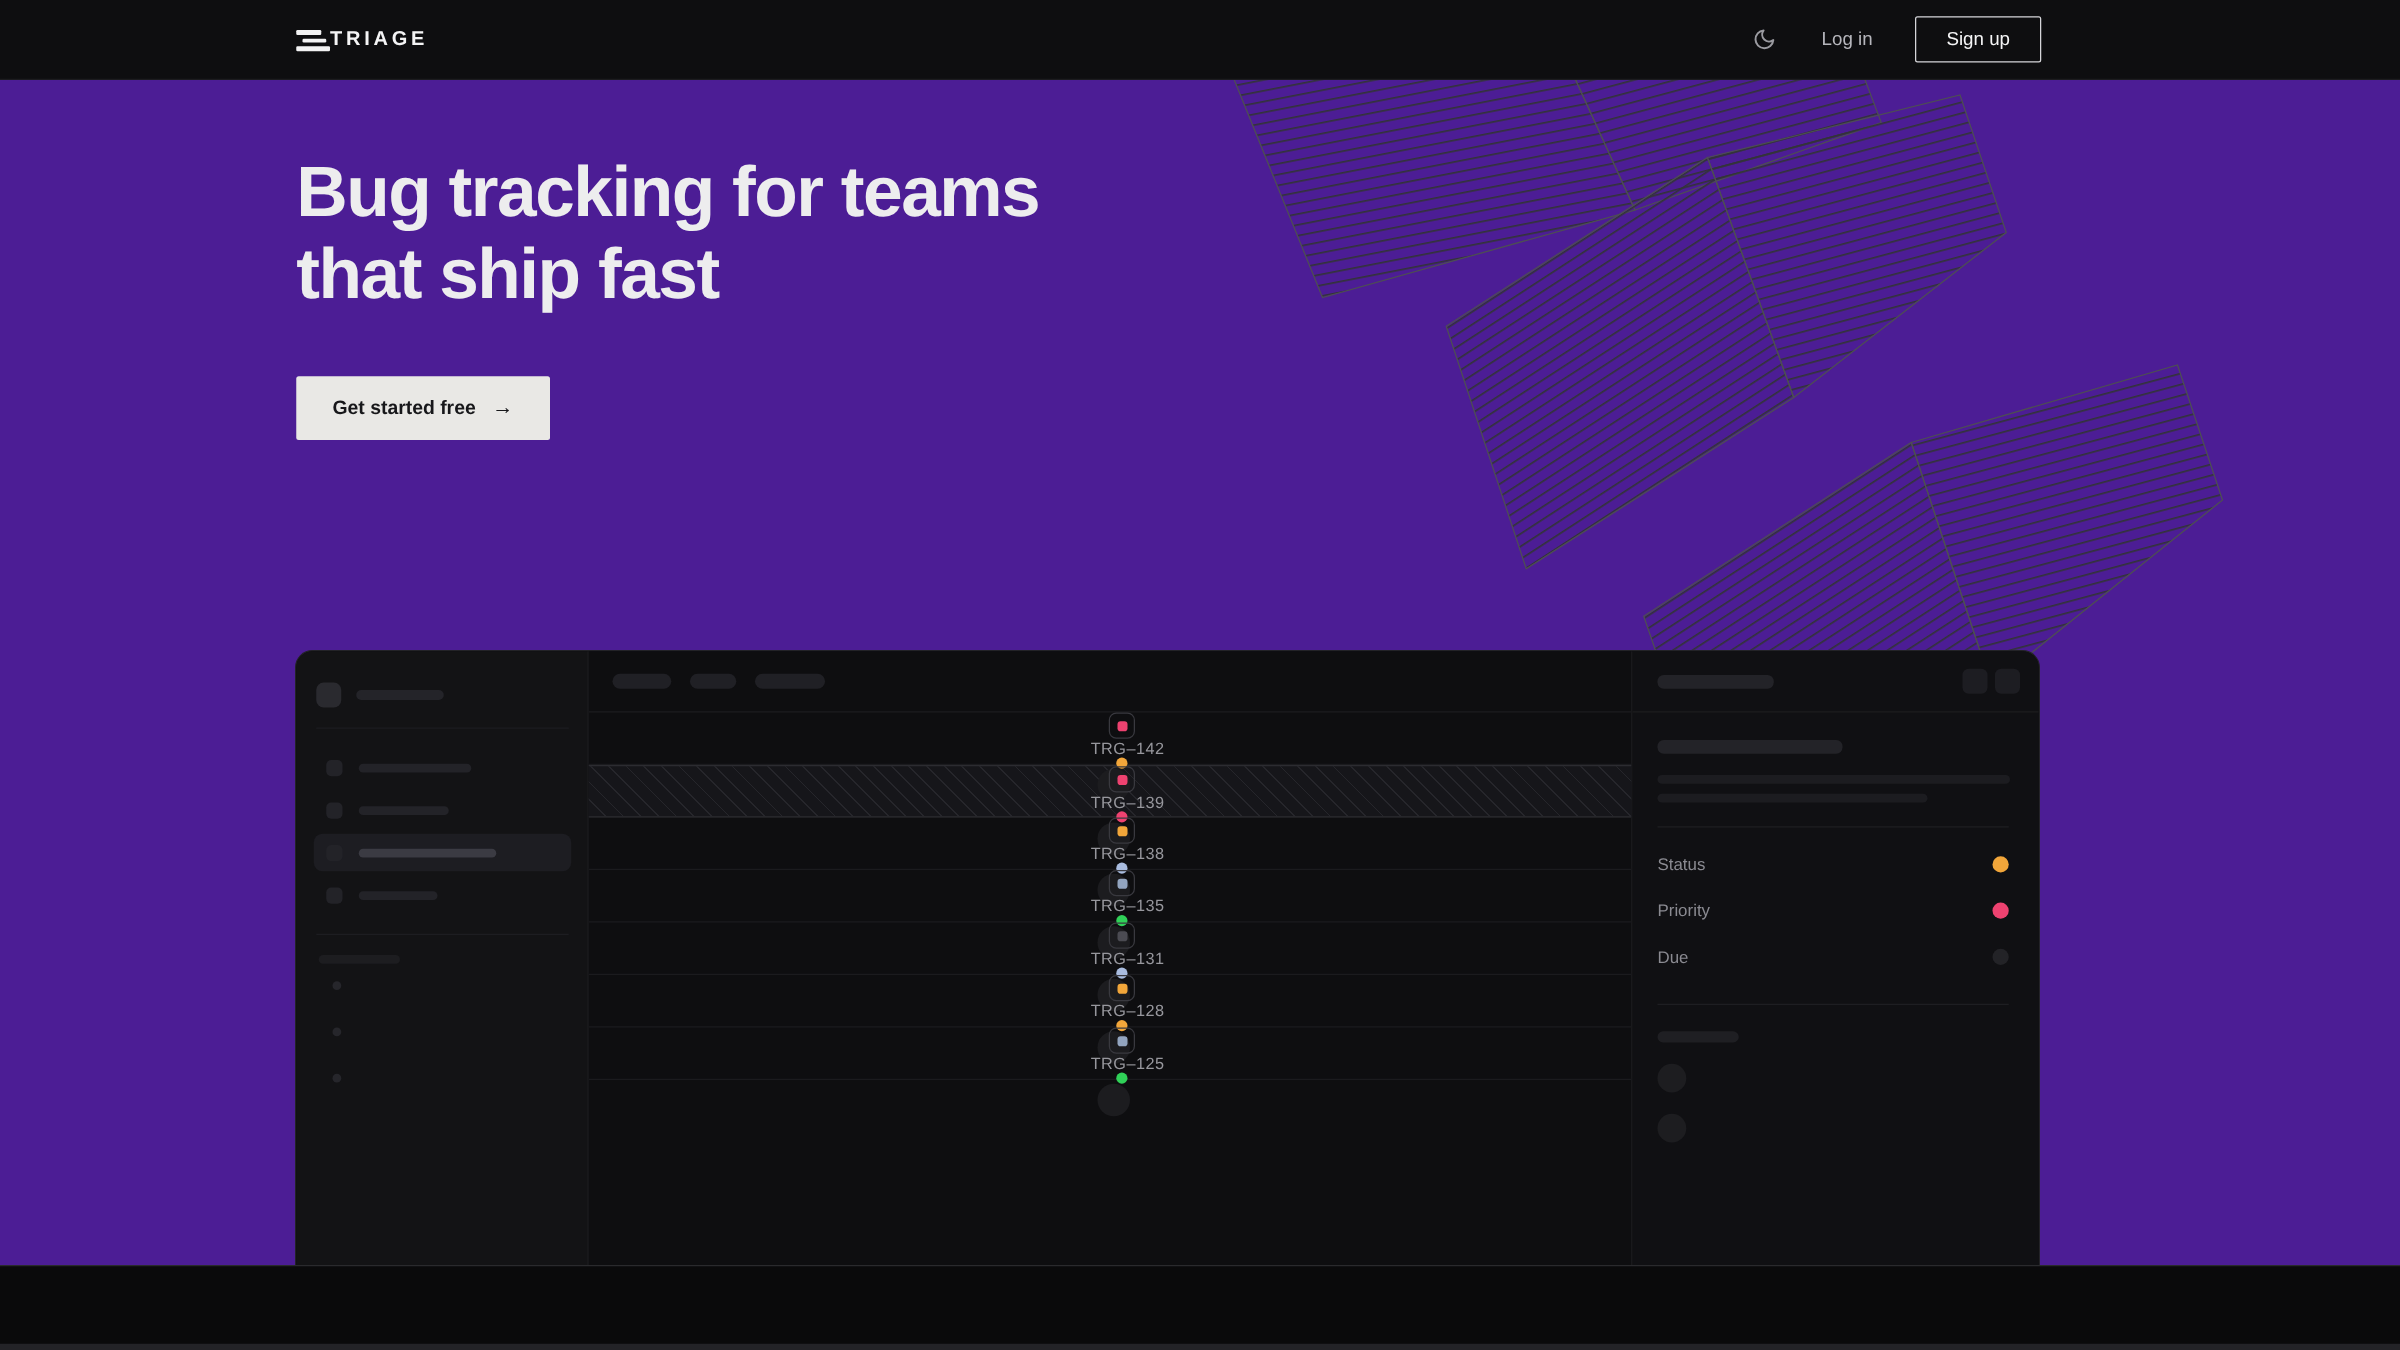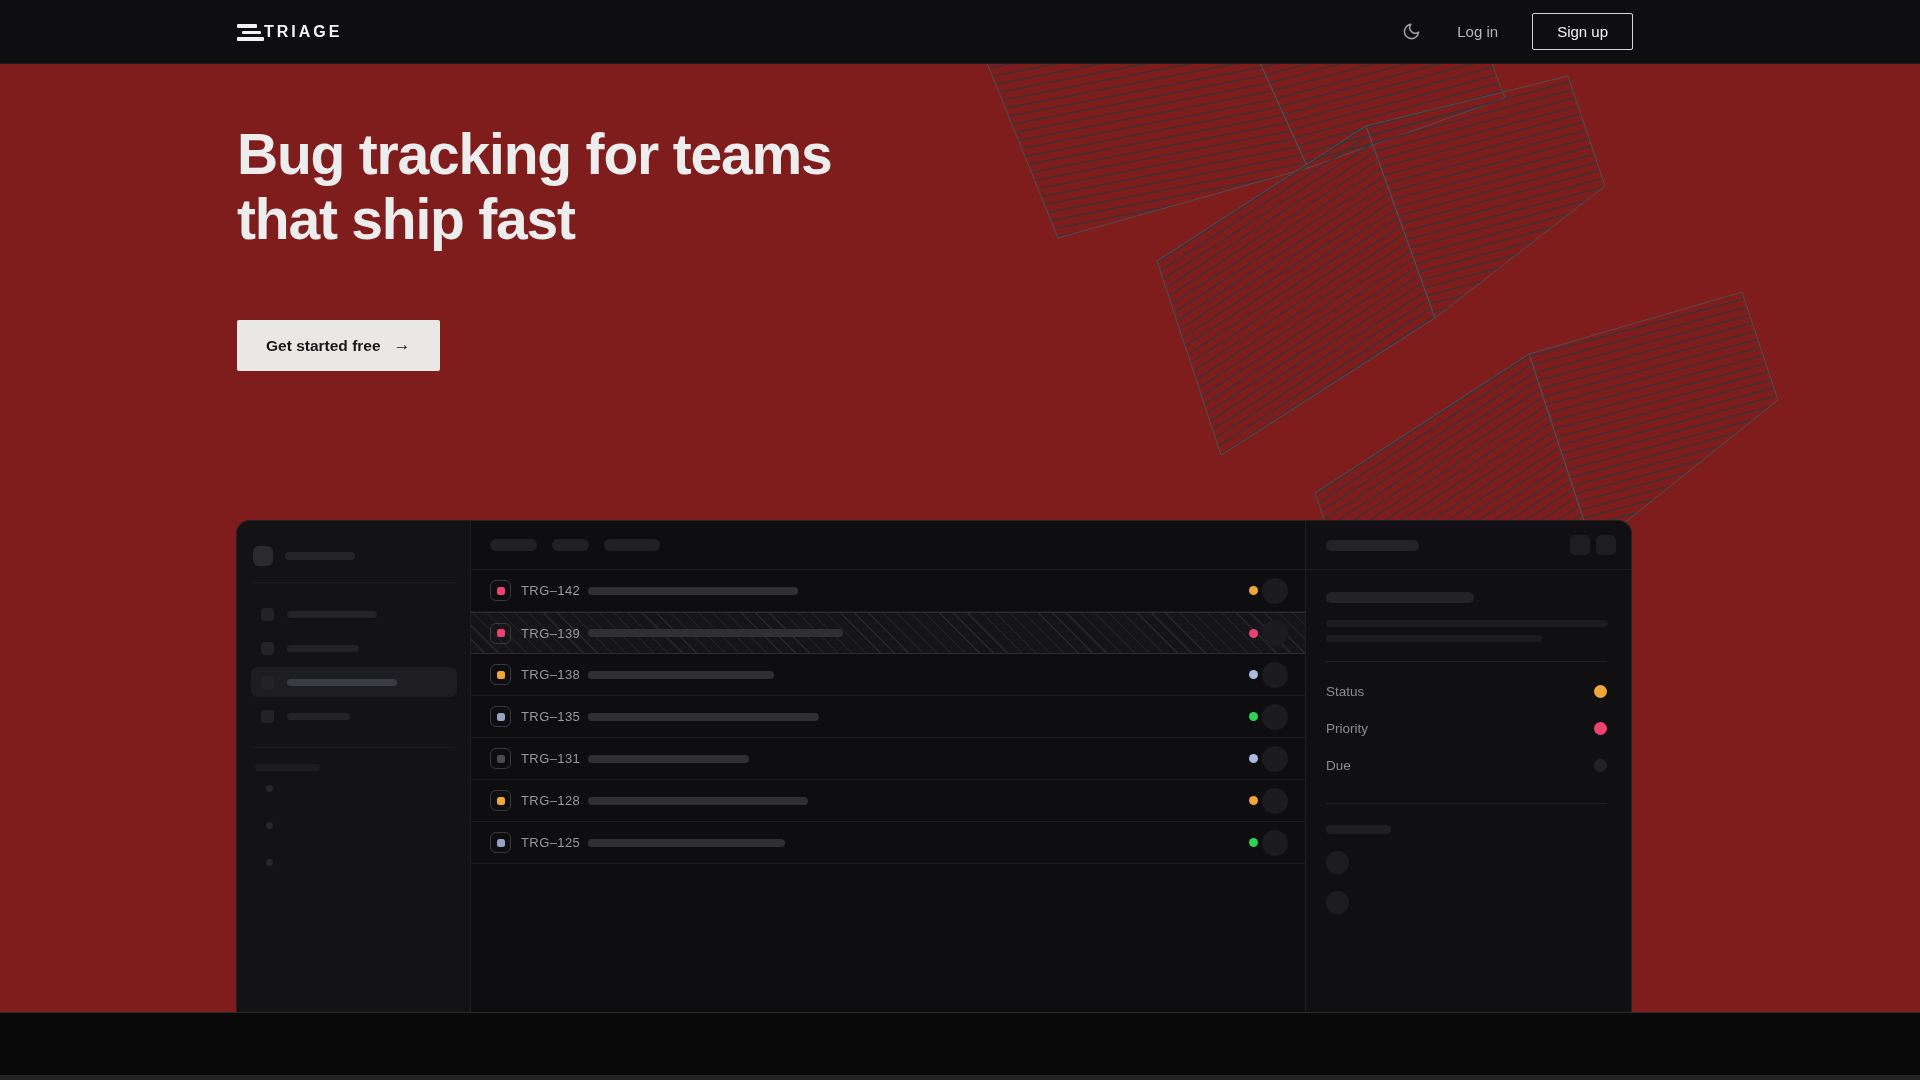--- a/index.html
+++ b/index.html
@@ -21,26 +21,26 @@
   .brand-name { color:#f4f4f5; font-size:16px; font-weight:700; letter-spacing:3px; }
   .header-right { display:flex; align-items:center; gap:34px; }
   .theme-toggle { width:24px; height:24px; display:flex; align-items:center;
     justify-content:center; cursor:pointer; }
   .login { color:#b6b6bc; font-size:15px; cursor:pointer; }
   .signup { border:1px solid #d6d6da; border-radius:2px; color:#f5f5f6;
     font-size:15px; padding:9px 24px; background:transparent; cursor:pointer; }
 
   
   .hero { position:absolute; top:64px; left:0; width:1920px; height:948px;
-    background:#7f1d1d; overflow:hidden; }
+    background:#4c1d95; overflow:hidden; }
   .hero-copy { position:absolute; left:237px; top:58px; z-index:10; }
   .hero-title { color:#ededee; font-size:57px; line-height:65px; font-weight:600;
     letter-spacing:-1.2px; }
   .hero-sub { margin-top:39px; color:#8e8e95; font-size:17.5px; line-height:30.5px; }
-  .cta { margin-top:68px; display:inline-flex; align-items:center; gap:13px;
+  .cta { margin-top:49px; display:inline-flex; align-items:center; gap:13px;
     background:#e9e8e5; color:#17171a; border:none; border-radius:2px;
     height:51px; padding:0 29px; font-size:15.5px; font-weight:700;
     font-family:"Liberation Sans", sans-serif; cursor:pointer; }
   .cta .arrow { font-size:17px; font-weight:400; position:relative; top:-1px; }
 
   
   .wireframe { position:absolute; top:0; right:0; z-index:1; }
 
   
   .mockup { position:absolute; left:236px; top:456px; width:1396px; height:493px;
@@ -63,21 +63,21 @@
   .sec-pill { width:65px; height:7px; border-radius:3.5px; background:#1d1d20;
     display:block; margin:2px 0 14px 2px; }
   .side-dot { width:7px; height:7px; border-radius:50%; background:#26262b;
     display:block; margin:0 0 30px 13px; }
 
   .m-list { width:835px; background:#0e0e10; border-right:1px solid #1e1e21; }
   .list-head { height:49px; border-bottom:1px solid #1c1c1f; display:flex;
     align-items:center; gap:15px; padding-left:19px; }
   .tab-pill { height:12px; border-radius:6px; background:#202025; display:inline-block; }
   .row { height:42px; display:flex; align-items:center; padding-left:19px;
-    border-bottom:1px solid #1b1b1e; }
+    border-bottom:1px solid #1b1b1e;flex-direction:column; }
   .row.hatched { background:#16161a;
     background-image:repeating-linear-gradient(45deg, transparent 0 9px, #26262b 9px 10px);
     border-top:1px solid #2c2c31; border-bottom:1px solid #2c2c31; }
   .issue-icon { width:21px; height:21px; border:1px solid #39393f; border-radius:6px;
     display:flex; align-items:center; justify-content:center; flex:none; }
   .issue-icon-dot { width:8px; height:8px; border-radius:2.5px; }
   .issue-id { margin-left:10px; width:60px; color:#97979d; font-size:13px;
     letter-spacing:0.4px; }
   .title-bar { height:8px; border-radius:4px; background:#2f2f34; margin-left:7px; }
   .row-spacer { flex:1; }

